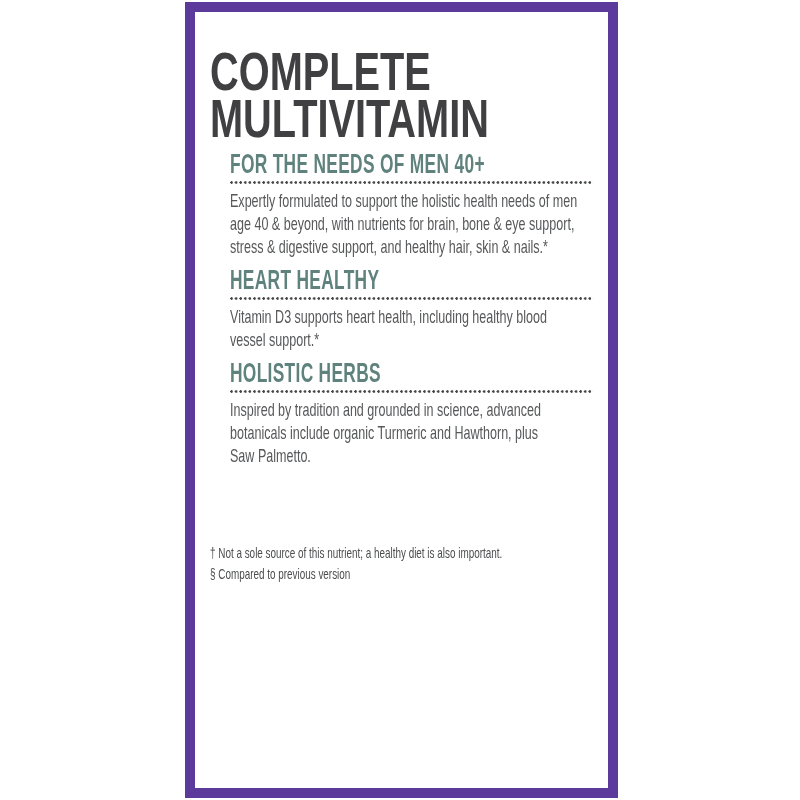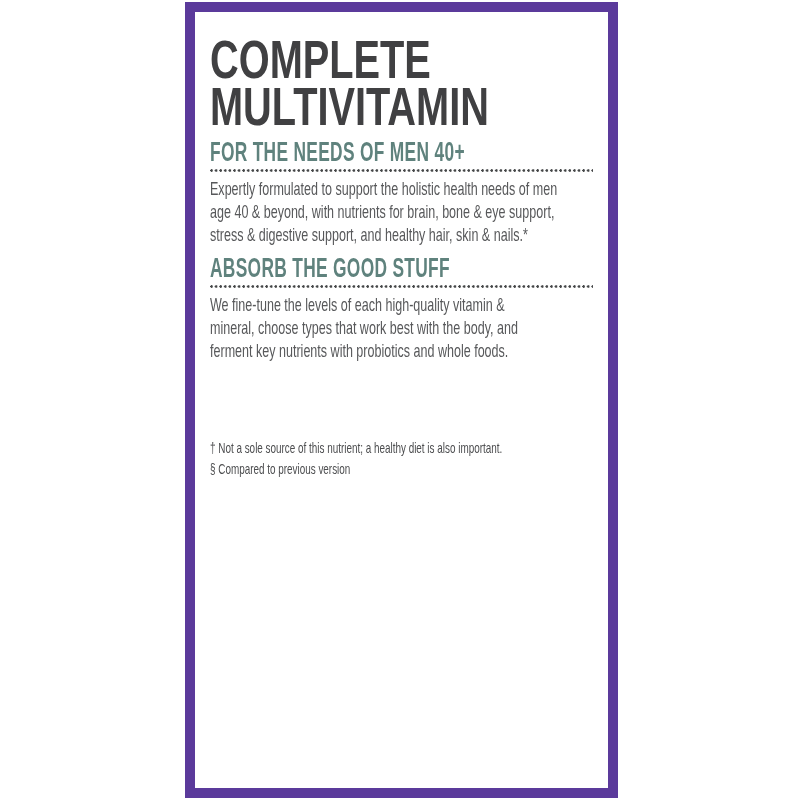--- a/index.html
+++ b/index.html
@@ -19,36 +19,37 @@
   }
   .frame {
     position: absolute;
     left: 185px;
     top: 2px;
     width: 433px;
     height: 796px;
     box-sizing: border-box;
     border: 10px solid #5b3a9b;
     background: #ffffff;
-    padding: 0 15px;
+    padding: 12px 15px;
     overflow: hidden;
   }
   .title {
     margin: 24px 0 8px 0;
     font-size: 53px;
     line-height: 47px;
     font-weight: 700;
     color: #404042;
     letter-spacing: 0px;
     white-space: pre;
     transform: scaleX(0.75);
     transform-origin: 0 0;
   }
   .sec {
     margin-top: 9px;
+    margin-left: 20px;
   }
   .sec h2 {
     margin: 0;
     font-size: 28px;
     line-height: 26px;
     font-weight: 700;
     color: #5f827d;
     letter-spacing: 0.5px;
     white-space: pre;
     transform: scaleX(0.62);
@@ -97,29 +98,35 @@
 
     <section class="sec">
       <h2>FOR THE NEEDS OF MEN 40+</h2>
       <div class="dots"></div>
       <p class="body-text">Expertly formulated to support the holistic health needs of men
 age 40 &amp; beyond, with nutrients for brain, bone &amp; eye support,
 stress &amp; digestive support, and healthy hair, skin &amp; nails.*</p>
     </section>
 
 
-
+    <section class="sec">
+      <h2>HEART HEALTHY</h2>
+      <div class="dots"></div>
+      <p class="body-text">Vitamin D3 supports heart health, including healthy blood
+vessel support.*</p>
+    </section>
 
     <section class="sec">
-      <h2>ABSORB THE GOOD STUFF</h2>
+      <h2>HOLISTIC HERBS</h2>
       <div class="dots"></div>
-      <p class="body-text">We fine-tune the levels of each high-quality vitamin &amp;
-mineral, choose types that work best with the body, and
-ferment key nutrients with probiotics and whole foods.</p>
+      <p class="body-text">Inspired by tradition and grounded in science, advanced
+botanicals include organic Turmeric and Hawthorn, plus
+Saw Palmetto.</p>
     </section>
+
 
     <div class="footnotes">
       <p>† Not a sole source of this nutrient; a healthy diet is also important.</p>
       <p>§ Compared to previous version</p>
     </div>
 
   </div>
 </div>
 
 </body></html>

